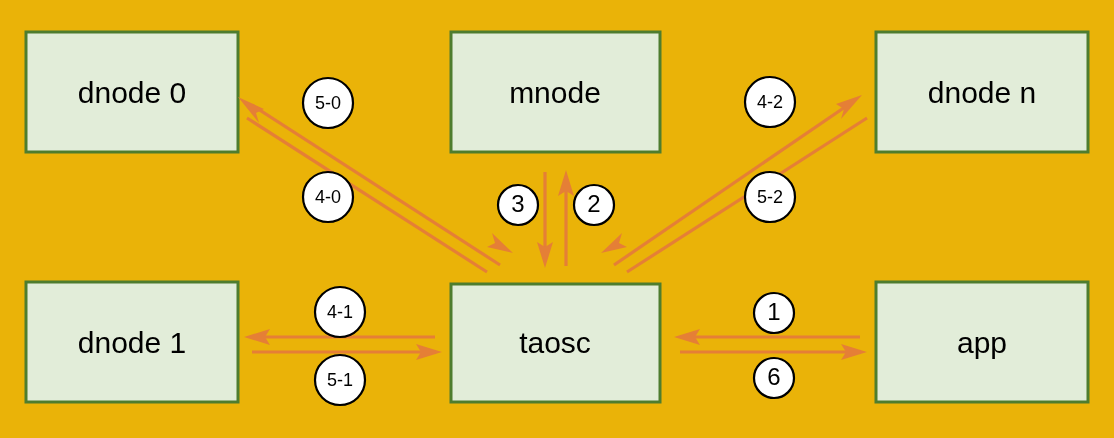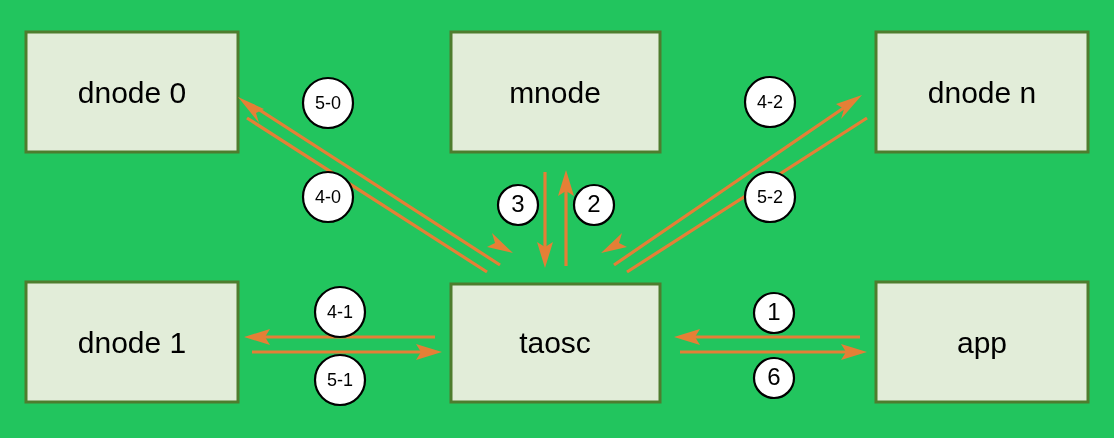--- a/index.html
+++ b/index.html
@@ -10,21 +10,21 @@
   body {
     width: 1114px;
     height: 438px;
     font-family: "Liberation Sans", sans-serif;
     overflow: hidden;
   }
   #diagram-root {
     position: relative;
     width: 1114px;
     height: 438px;
-    background: #22c55e;
+    background: #eab308;
     text-align: center;
   }
   svg.diagram-canvas {
     display: block;
     width: 1114px;
     height: 438px;
   }
   .node-box-rect {
     fill: #e2edd9;
     stroke: #4e7d2e;

